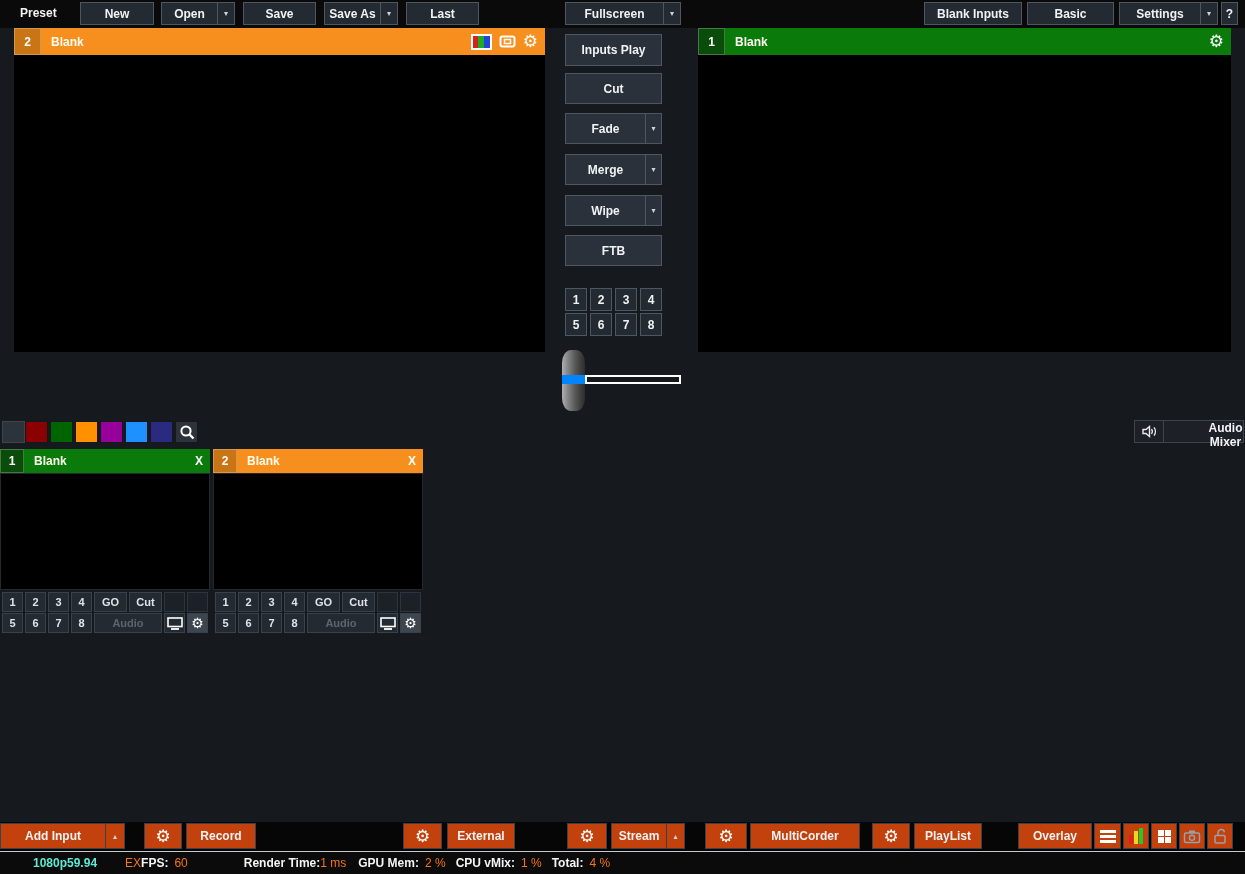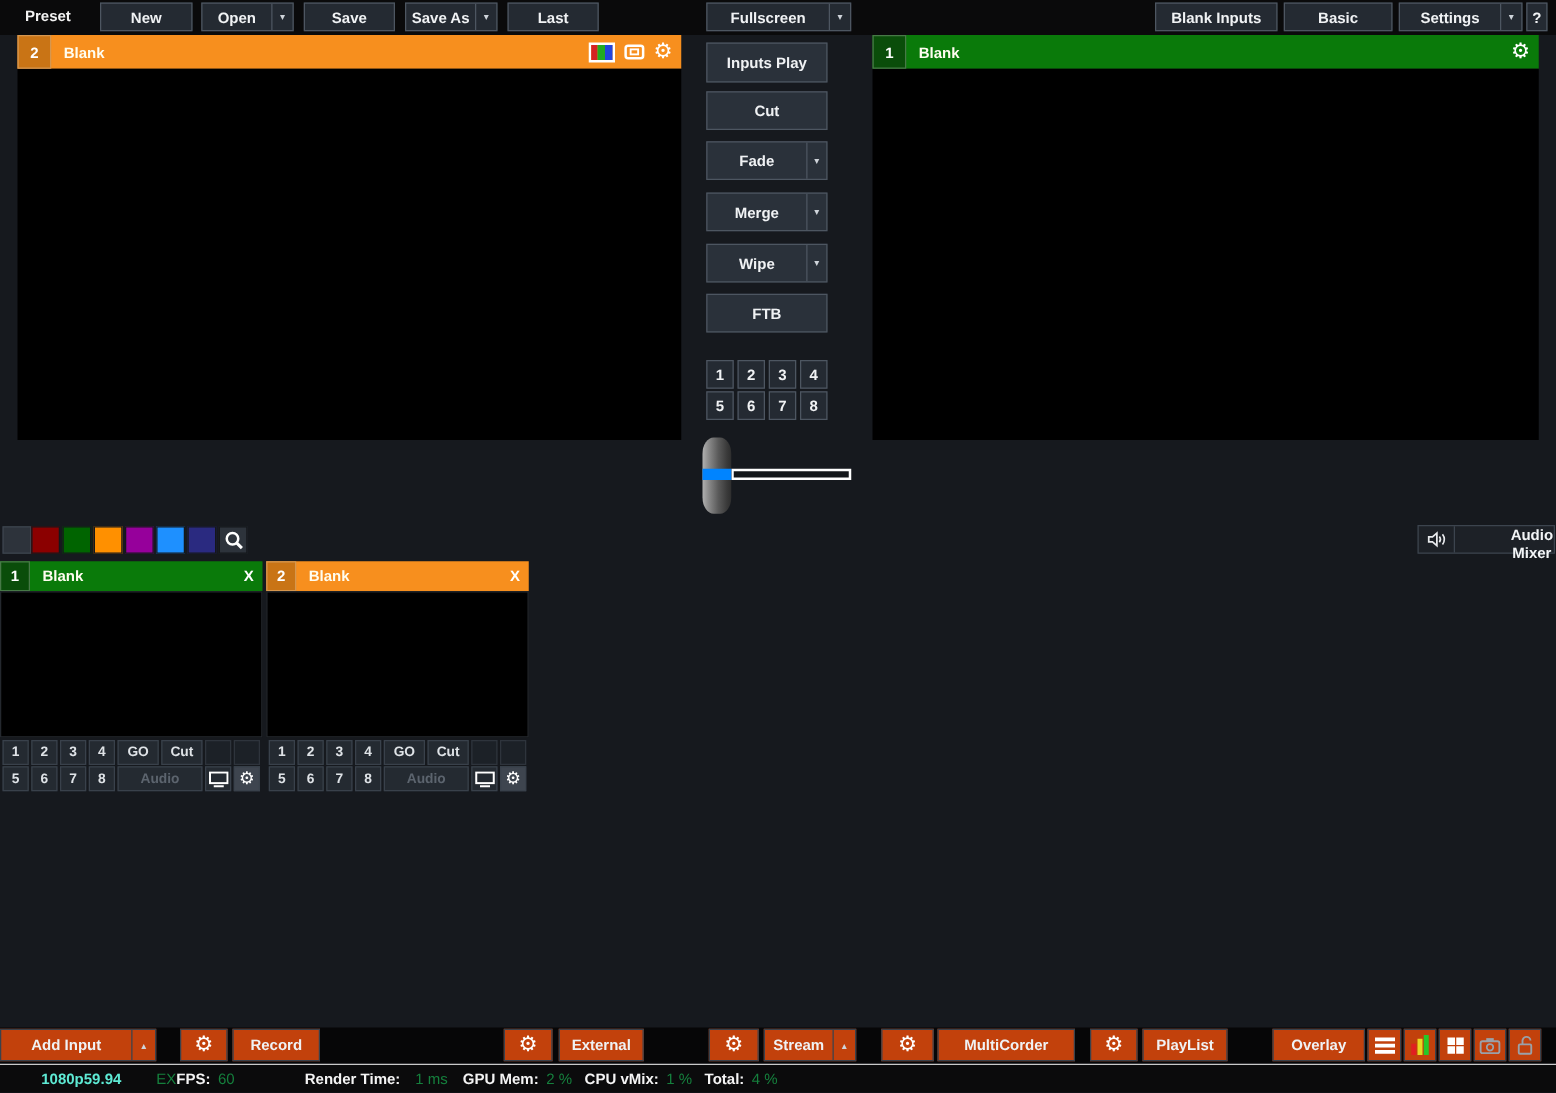--- a/index.html
+++ b/index.html
@@ -51,21 +51,21 @@
     background:linear-gradient(to right,#b0b0b0 0%,#8a8a8a 22%,#5a5a5a 55%,#3a3a3a 85%,#2e2e2e 100%);
     border-radius:9px/13px;
   }
   .tbar-track{border:2px solid #ffffff;background:#14171b;}
   .statusbar{
     left:0;top:851px;width:1245px;height:23px;background:#0b0b0c;
     border-top:1px solid #c9c9c9;display:flex;align-items:center;
     font-size:12px;padding-left:33px;box-sizing:border-box;
   }
   .statusbar b{color:#f4f4f4;}
-  .statusbar span{color:#15803d;}
+  .statusbar span{color:#f97316;}
   .swatch{width:23px;height:22px;box-sizing:border-box;border:1px solid #14171b;}
   .hamb span{display:block;width:16px;height:3px;background:#fff;margin:2px auto;}
   .grid4{display:flex;flex-wrap:wrap;width:13px;height:13px;gap:1px;}
   .grid4 span{width:6px;height:6px;background:#fff;}
   .meter{display:flex;align-items:flex-end;gap:1px;height:16px;}
   .meter span{width:4px;display:block;}
 </style>
 </head>
 <body>
 
@@ -410,20 +410,20 @@
     </svg>
   </div>
 </div>
 
 <div class="abs statusbar">
   <b style="color: #5eead4;">1080p59.94</b>
   <span style="margin-left:28px;">EX</span>
   <b style="">FPS:</b>
   <span style="margin-left:6px;">60</span>
   <b style="margin-left:12px;padding-left:44px;">Render Time:</b>
-  <span style="margin-left:12px;text-align:right;">1 ms</span>
+  <span style="margin-left:0;text-align:right;">1 ms</span>
   <b style="margin-left:12px;">GPU Mem:</b>
   <span style="margin-left:6px;">2 %</span>
   <b style="margin-left:10px;">CPU vMix:</b>
   <span style="margin-left:6px;">1 %</span>
   <b style="margin-left:10px;">Total:</b>
   <span style="margin-left:6px;">4 %</span>
 </div>
 
 </body></html>

